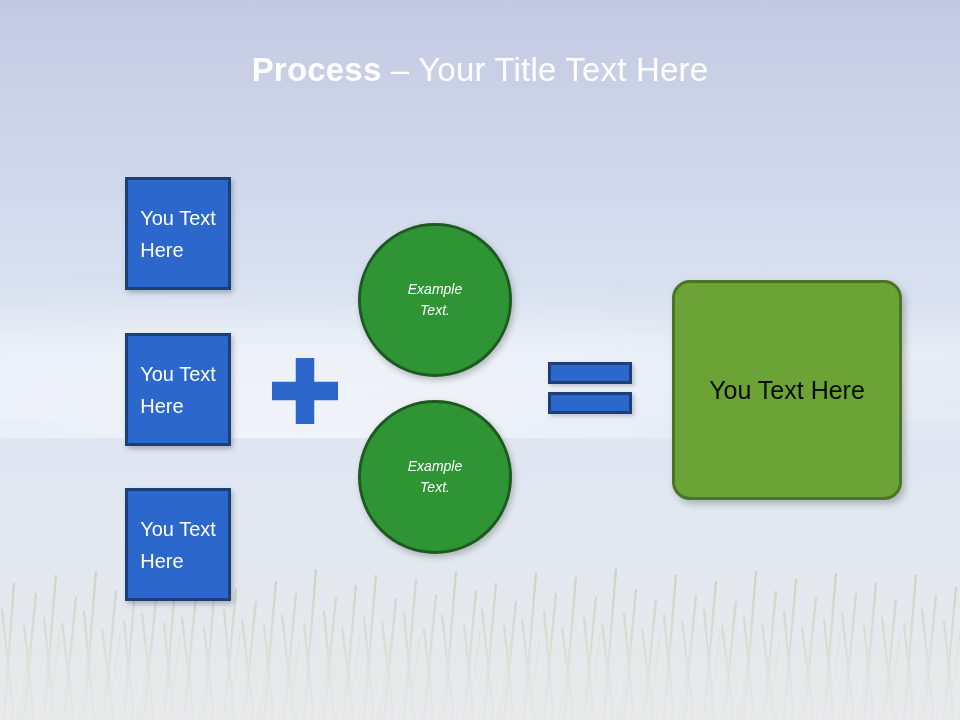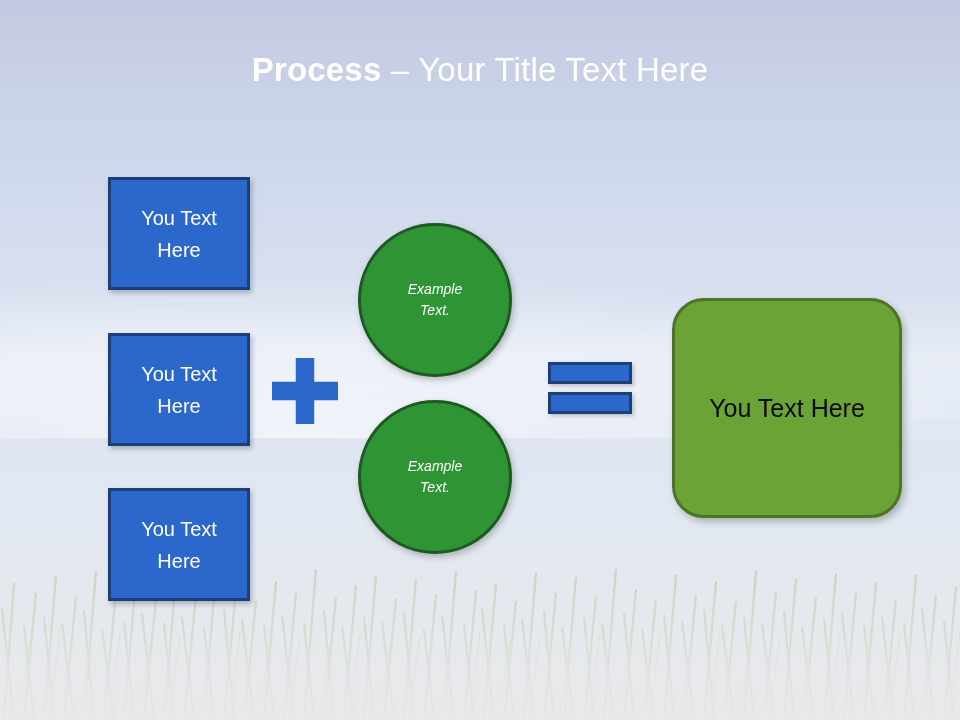--- a/index.html
+++ b/index.html
@@ -116,33 +116,34 @@
   .header-title .strong {
     font-weight: bold;
   }
   .header-title .light {
     font-weight: normal;
   }
 
   
   .blue-box {
     position: absolute;
-    width: 142px;
+    width: 106px;
     height: 113px;
     box-sizing: border-box;
     background: #2c68cc;
     border: 3px solid #1d3f77;
     color: #ffffff;
     font-size: 20px;
     line-height: 32px;
-    text-align: center;
+    text-align: left;
     display: flex;
     align-items: center;
     justify-content: center;
     box-shadow: 2px 3px 5px rgba(40,50,70,0.30);
+    margin-left: 17px;
   }
   .blue-box span { display: block; padding: 0 6px; }
 
   #box1 { left: 108px; top: 177px; }
   #box2 { left: 108px; top: 333px; }
   #box3 { left: 108px; top: 488px; }
 
   
   .plus {
     position: absolute;
@@ -208,32 +209,31 @@
   #circle2 { left: 358px; top: 400px; }
 
   
   #result-box {
     position: absolute;
     left: 672px;
     top: 280px;
     width: 230px;
     height: 220px;
     box-sizing: border-box;
-    border-radius: 32px;
+    border-radius: 18px;
     background: #6ba337;
     border: 3px solid #4b7425;
     color: #0a0a0a;
     font-size: 25px;
     line-height: 32px;
     text-align: center;
     display: flex;
     align-items: center;
     justify-content: center;
     box-shadow: 3px 4px 7px rgba(40,55,40,0.30);
-    margin-top: 18px;
   }
 </style>
 </head>
 <body>
 
 <div id="slide">
 
   <div class="sky-haze"></div>
   <div class="sky-streak"></div>
 

